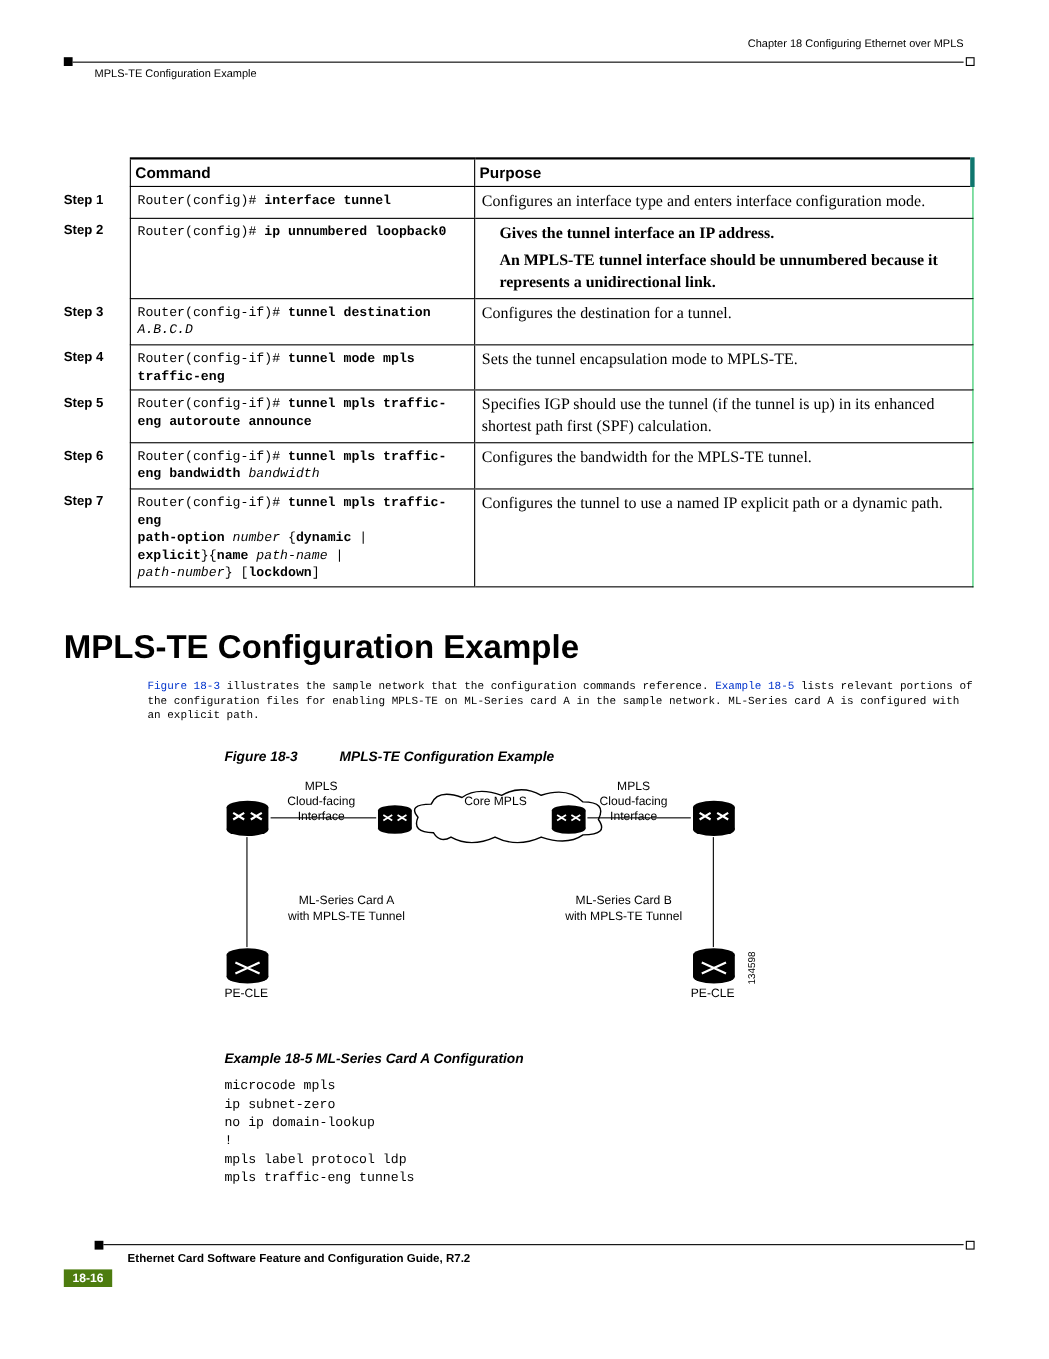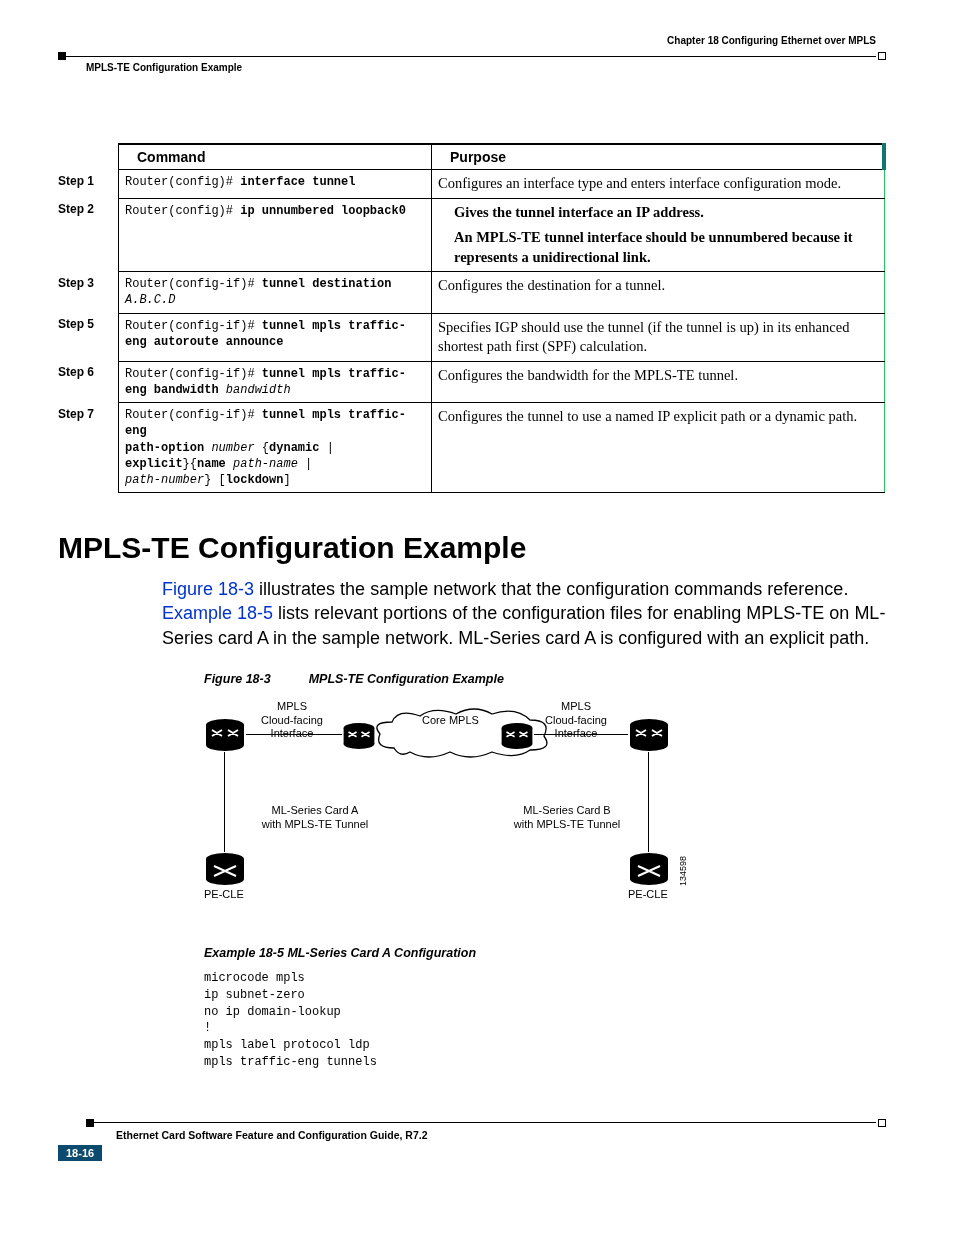--- a/index.html
+++ b/index.html
@@ -11,21 +11,21 @@
     background: #fff;
     width: 954px;
   }
   .page {
     padding: 35px 68px 30px 58px;
     position: relative;
   }
   .header {
     font-family: Arial, Helvetica, sans-serif;
     font-size: 10px;
-    font-weight: bold;
+    font-weight: normal;
   }
   .header-chapter {
     text-align: right;
     padding-right: 10px;
   }
   .header-section {
     text-align: left;
     padding-left: 28px;
     margin-top: 2px;
   }
@@ -38,38 +38,38 @@
   .content-block { margin-top: 70px; }
   table.steps { width: 100%; border-collapse: collapse; margin-left: 0; }
   table.steps th, table.steps td { text-align:left; vertical-align: top; }
   table.steps th.cmdhdr, table.steps th.purhdr {
     border-top: 2px solid #000;
     border-bottom: 1px solid #000;
     border-left: 1px solid #000;
     font-family: Arial, Helvetica, sans-serif;
     font-weight: bold;
     font-size: 14px;
-    padding: 4px 18px;
+    padding: 4px 4px;
   }
   table.steps th.stepcol { border: none; }
   .stepcol { width: 58px; font-family: Arial, Helvetica, sans-serif; font-weight: bold; font-size:12px; padding: 4px 2px 4px 0; border:none; }
   .cmdcell { width: 300px; border-left:1px solid #000; border-bottom:1px solid #000; padding: 4px 6px; font-family: "Courier New", monospace; font-size: 12px; line-height:1.35; }
   .cmdcell .bold { font-weight: bold; }
   .cmdcell .it { font-style: italic; }
   .purcell { border-left:1px solid #000; border-bottom:1px solid #000; border-right:1px solid #22c55e; padding: 4px 6px; font-family: "Times New Roman", serif; font-size: 14.5px; line-height:1.35; }
   .purcell p { margin: 0 0 6px 16px; font-weight: bold; }
   .purcell p:last-child { margin-bottom:0; }
   table.steps th.purhdr { border-right:4px solid #0f766e; }
   h1.sect {
     font-family: Arial, Helvetica, sans-serif;
     font-weight: bold;
     font-size: 30px;
     margin: 38px 0 12px 0;
   }
-  .bodytext { margin-left: 104px; font-size: 18px; font-family:Liberation Sans, sans-serif; line-height:1.35; }
+  .bodytext { margin-left: 76px; font-size: 10px; font-family:Liberation Mono, monospace; line-height:1.35; }
   .bodytext p { margin: 0 0 10px 0; }
   .link { color: #0033cc; }
   .figcap {
     margin-left:146px; margin-top:22px;
     font-family: Arial, Helvetica, sans-serif; font-style: italic; font-weight: bold; font-size: 12.5px;
   }
   .figcap .gap { display:inline-block; width:38px; }
   .figure-wrap { margin-left:146px; margin-top:10px; }
   .excap {
     margin-left:146px; margin-top:40px;
@@ -81,21 +81,21 @@
     font-size: 12px;
     line-height: 1.4;
   }
   .footer {
     position: relative; margin-top: 48px;
     font-family: Arial, Helvetica, sans-serif;
   }
   .footer-rule { display:flex; align-items:center; margin-left:28px; }
   .footer-title { font-size:10.5px; font-weight:bold; margin-left: 58px; margin-top: 2px; }
   .page-badge {
-    display:inline-block; background:#0c4a6e; color:#fff;
+    display:inline-block; background:#4d7c0f; color:#fff;
     font-family: Arial, Helvetica, sans-serif; font-weight:bold; font-size:11px;
     padding: 2px 8px; margin-top:4px;
   }
   
   .diagram { position:relative; width:520px; height:210px; font-family: Arial, Helvetica, sans-serif; font-size:11px; }
   .router { position:absolute; width:42px; height:34px; }
   .router svg { width:42px; height:34px; display:block; }
   .router.small svg { width:34px; height:28px; }
   .router.small { width:34px; height:28px; }
   .cloud { position:absolute; left:170px; top:12px; width:178px; height:50px; }
@@ -145,20 +145,25 @@
             <p>Gives the tunnel interface an IP address.</p>
             <p>An MPLS-TE tunnel interface should be unnumbered because it represents a unidirectional link.</p>
           </td>
         </tr>
         <tr>
           <td class="stepcol">Step 3</td>
           <td class="cmdcell"><span>Router(config-if)# </span><span class="bold">tunnel destination</span> <span class="it">A.B.C.D</span></td>
           <td class="purcell">Configures the destination for a tunnel.</td>
         </tr>
         <tr>
+          <td class="stepcol">Step 4</td>
+          <td class="cmdcell"><span>Router(config-if)# </span><span class="bold">tunnel mode mpls traffic-eng</span></td>
+          <td class="purcell">Sets the tunnel encapsulation mode to MPLS-TE.</td>
+        </tr>
+        <tr>
           <td class="stepcol">Step 5</td>
           <td class="cmdcell"><span>Router(config-if)# </span><span class="bold">tunnel mpls traffic-eng autoroute announce</span></td>
           <td class="purcell">Specifies IGP should use the tunnel (if the tunnel is up) in its enhanced shortest path first (SPF) calculation.</td>
         </tr>
         <tr>
           <td class="stepcol">Step 6</td>
           <td class="cmdcell"><span>Router(config-if)# </span><span class="bold">tunnel mpls traffic-eng bandwidth</span> <span class="it">bandwidth</span></td>
           <td class="purcell">Configures the bandwidth for the MPLS-TE tunnel.</td>
         </tr>
         <tr>

